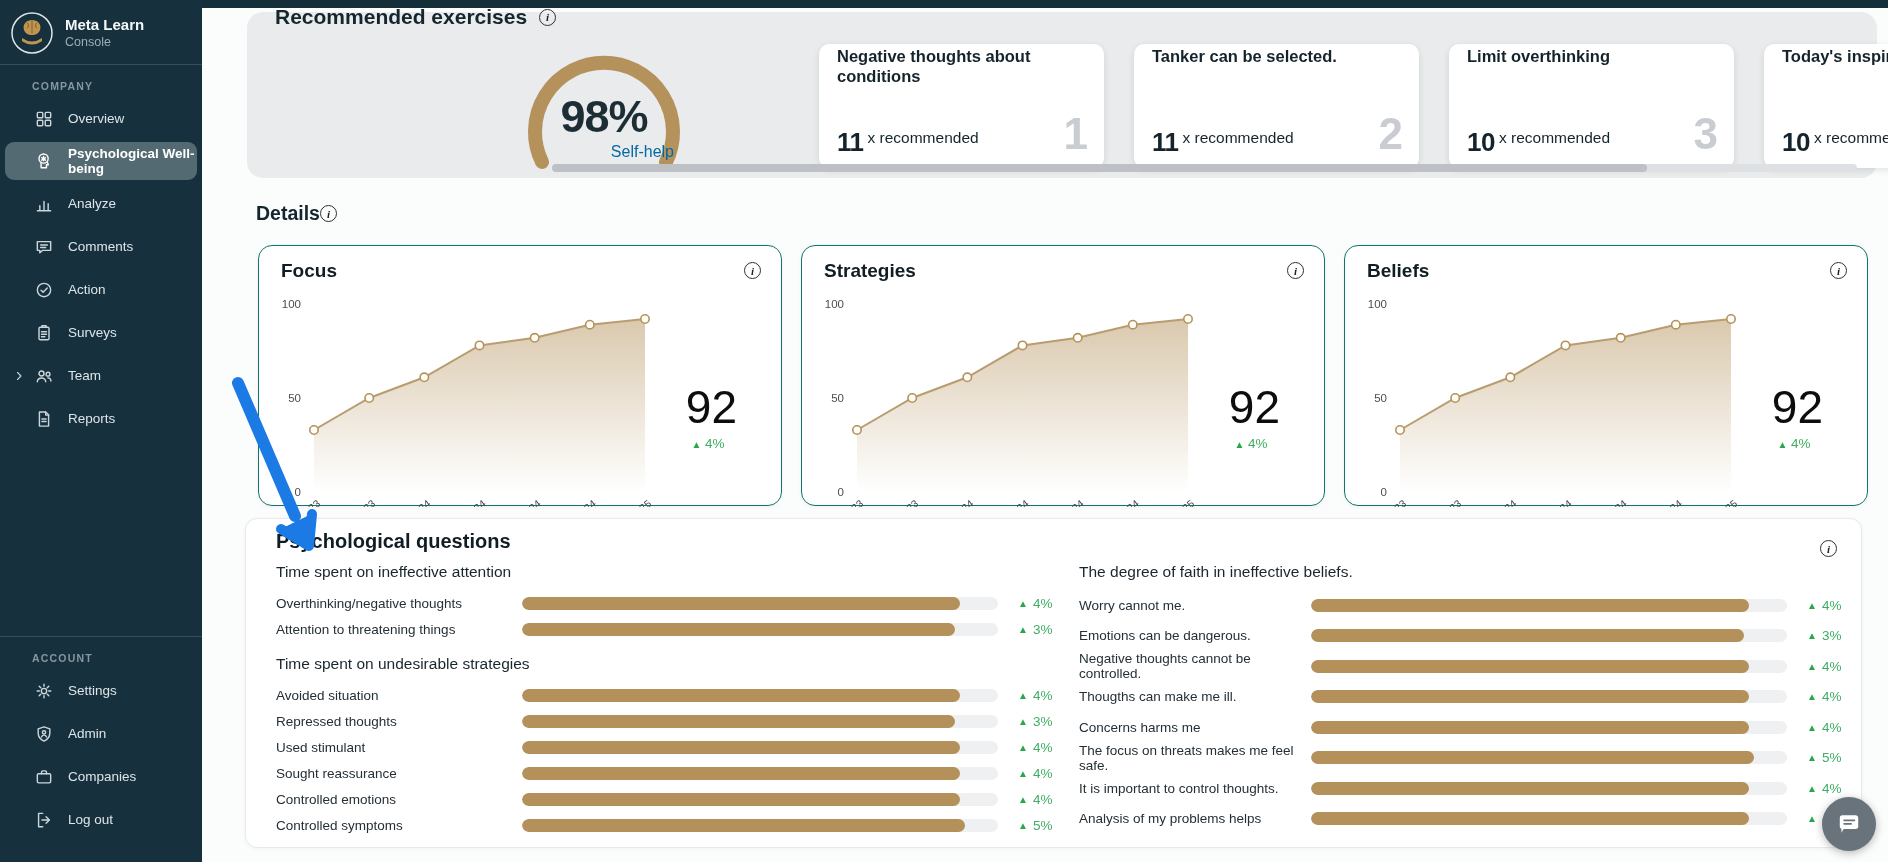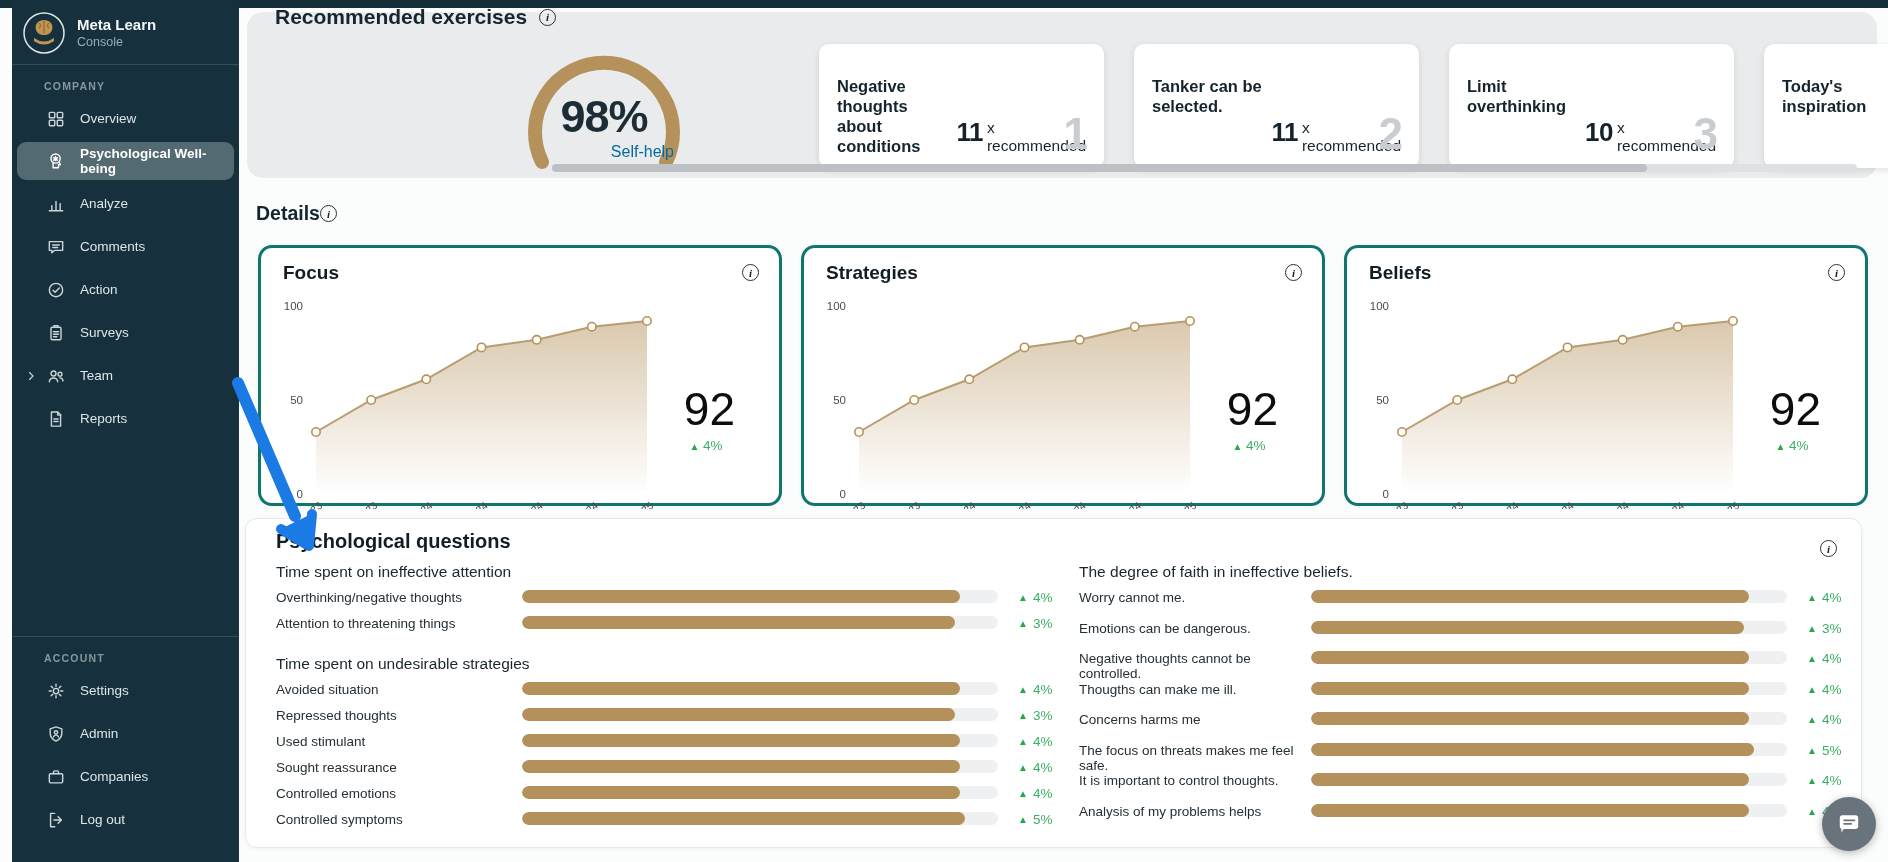--- a/index.html
+++ b/index.html
@@ -1,21 +1,21 @@
 <!DOCTYPE html>
 <html><head>
 <meta charset="utf-8">
 <style>
   html,body{margin:0;padding:0}
   body{width:1888px;height:862px;position:relative;overflow:hidden;background:#fbfcfc;
        font-family:"Liberation Sans",sans-serif;-webkit-font-smoothing:antialiased}
   .topstrip{position:absolute;left:0;top:0;width:1888px;height:8px;background:#152f3a;z-index:1}
 
   
-  .sidebar{position:absolute;left:12px;top:0;width:227px;height:862px;background:#16313d;z-index:4;color:#e3eaec}
+  .sidebar{position:absolute;left:0;top:0;width:202px;height:862px;background:#16313d;z-index:4;color:#e3eaec}
   .brand{display:flex;align-items:center;gap:11px;padding:8px 0 0 10px;height:50px}
   .logo-circle{width:44px;height:44px;flex:none}
   .brand-name{font-size:15px;font-weight:bold;color:#f4f7f8;line-height:1.25}
   .brand-sub{font-size:12.5px;color:#9bacb4;line-height:1.25}
   .sb-divider{height:1px;background:rgba(255,255,255,.14);margin-top:6px}
   .sb-section{font-size:10.5px;font-weight:bold;letter-spacing:1.2px;color:#8797a0;padding:15px 0 5px 32px}
   .sb-item{position:relative;display:flex;align-items:center;height:43px;padding-left:34px;font-size:13.5px;color:#dde5e8;cursor:pointer}
   .sb-item .icon{width:20px;height:20px;margin-right:14px;flex:none}
   .sb-item .icon svg{width:20px;height:20px}
   .sb-item.active{background:#546a73;border-radius:9px;margin:2px 5px;height:38px;padding-left:29px;font-weight:bold;color:#fff}
@@ -30,52 +30,52 @@
   .info-icon{display:inline-flex;align-items:center;justify-content:center;width:17px;height:17px;
              border:1.6px solid #2f2f2f;border-radius:50%;color:#222;flex:none;box-sizing:border-box;
              font:italic bold 11px "Liberation Serif",serif;cursor:pointer;background:transparent}
   .info-icon::before{content:"i"}
   .gauge-svg{position:absolute;left:270px;top:20px;width:180px;height:150px}
   .gauge-num{position:absolute;left:287px;top:82px;width:140px;text-align:center;
              font-size:45px;font-weight:bold;color:#1c2d35;letter-spacing:-1px;line-height:1}
   .gauge-label{position:absolute;left:287px;top:131px;width:140px;text-align:right;font-size:16px;color:#0369a1}
   .cards-row{position:absolute;left:572px;top:32px;right:-260px;height:124px;display:flex;gap:30px}
   .xcard{flex:none;width:285px;height:124px;background:#fff;border-radius:10px;
-         box-shadow:0 2px 6px rgba(30,40,50,.12);padding:32px 18px 13px;box-sizing:border-box;
-         display:flex;flex-direction:row;position:relative;cursor:pointer}
+         box-shadow:0 2px 6px rgba(30,40,50,.12);padding:2px 18px 13px;box-sizing:border-box;
+         display:flex;flex-direction:column;position:relative;cursor:pointer}
   .xcard-title{font-size:16.5px;font-weight:bold;color:#15242c;line-height:1.22;max-width:220px}
   .xcard-count{margin-top:auto;font-size:15.5px;color:#15242c;display:flex;align-items:flex-start;gap:4px}
   .xcard-count b{font-size:26px;font-weight:bold;letter-spacing:-.5px;line-height:1}
   .xcard-rank{position:absolute;right:16px;bottom:12px;font-size:44px;font-weight:bold;color:#c9cdd1;line-height:1}
   .hs-track{position:absolute;left:305px;top:152px;width:1305px;height:8px;border-radius:4px;background:#dee1e3}
   .hs-thumb{width:1095px;height:8px;border-radius:4px;background:#bdc1c5;cursor:pointer}
 
   
   .details-head{position:absolute;left:256px;top:202px;display:flex;align-items:center;gap:0;z-index:2}
   .details-head h2{margin:0;font-size:19.5px;font-weight:bold;color:#15252e}
-  .dcard{position:absolute;top:245px;width:524px;height:261px;background:#fff;border:3px solid #0f766e;
+  .dcard{position:absolute;top:245px;width:524px;height:261px;background:#fff;border:1px solid #0f766e;
          border-radius:14px;box-shadow:0 1px 4px rgba(30,40,50,.05);box-sizing:border-box;z-index:2}
   .dcard-title{position:absolute;left:22px;top:14px;font-size:19px;font-weight:bold;color:#101d24}
   .dcard-info{position:absolute;right:20px;top:16px}
   .chart{position:absolute;left:0;top:0}
   .dcard-value{position:absolute;right:44px;top:138px;font-size:46px;font-weight:normal;color:#0d0d0d;line-height:1}
   .dcard-delta{position:absolute;right:38px;top:190px;width:70px;text-align:center;font-size:13.5px;color:#3fae63}
   .tri{font-size:10px;color:#28a74b}
 
   
   .pq-panel{position:absolute;left:245px;top:518px;width:1617px;height:330px;background:#fff;
             border:1px solid #e7e9eb;border-radius:12px;box-sizing:border-box;
             box-shadow:0 1px 4px rgba(30,40,50,.04);z-index:2}
   .pq-title{position:absolute;left:30px;top:11px;font-size:20px;font-weight:bold;color:#101d24}
   .pq-info{position:absolute;right:24px;top:21px}
   .pq-left{position:absolute;left:30px;top:40px;width:790px}
   .pq-right{position:absolute;left:833px;top:40px;width:770px}
   .pq-h{height:26px;line-height:26px;font-size:15.5px;font-weight:normal;color:#1a262e;margin-bottom:5px}
   .pq-h.mt{margin-top:9px}
-  .pq-row{display:flex;align-items:flex-start;height:26px}
+  .pq-row{display:flex;align-items:center;height:26px}
   .pq-right .pq-row{height:30.5px}
   .pq-row .lbl{flex:none;width:246px;font-size:13.5px;color:#242f36}
   .pq-right .pq-row .lbl{width:232px}
   .bar{flex:none;width:476px;height:13px;border-radius:7px;background:#eef0f2;overflow:hidden}
   .bar-fill{display:block;height:100%;background:#b4915a;border-radius:7px}
   .delta{margin-left:20px;font-size:13.5px;color:#3fae63;display:flex;align-items:center;gap:5px;white-space:nowrap}
 
   
   .arrow-overlay{position:absolute;left:0;top:0;width:1888px;height:862px;pointer-events:none;z-index:5}
   .fab{position:absolute;left:1822px;top:797px;width:54px;height:54px;border-radius:50%;border:none;

